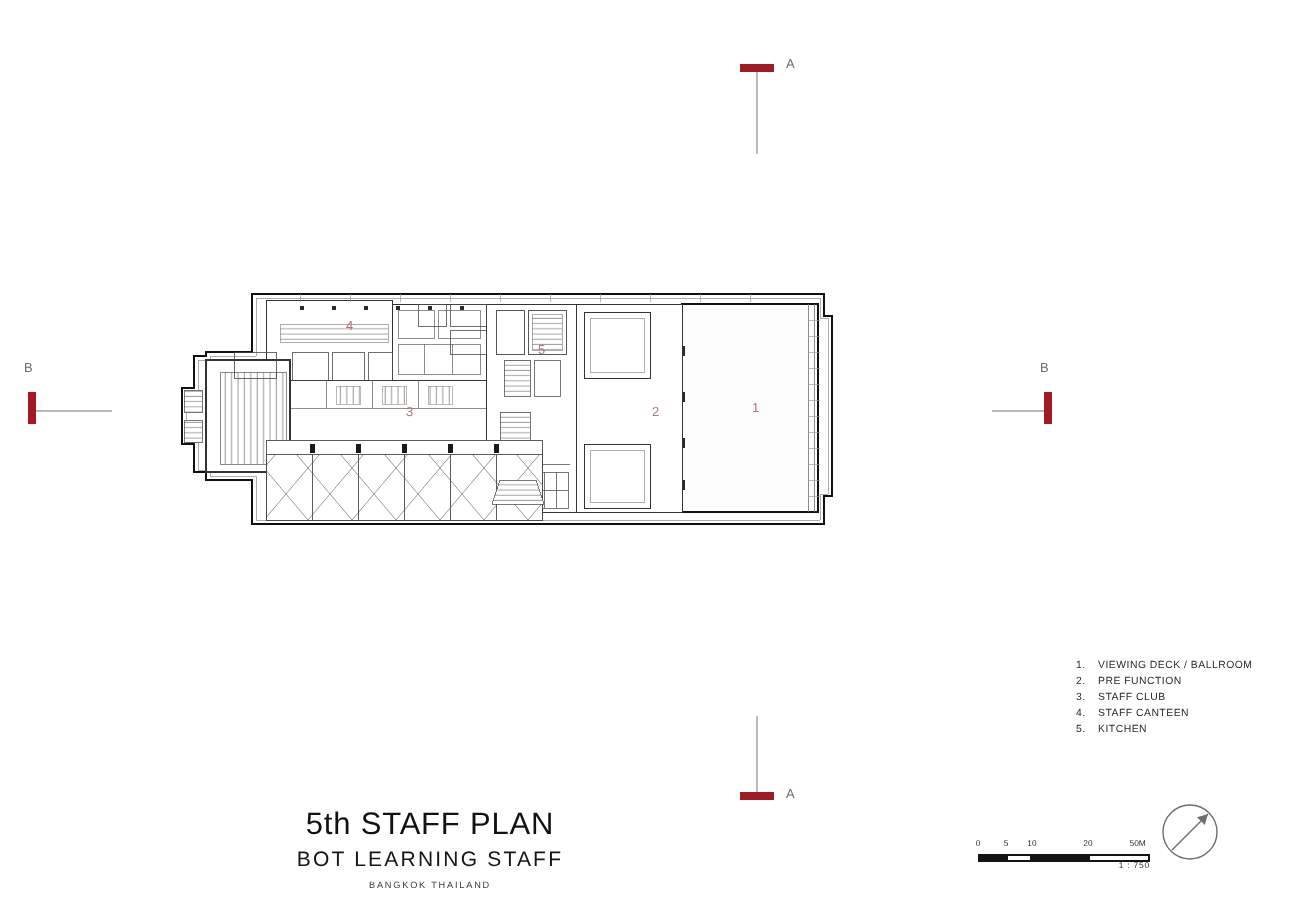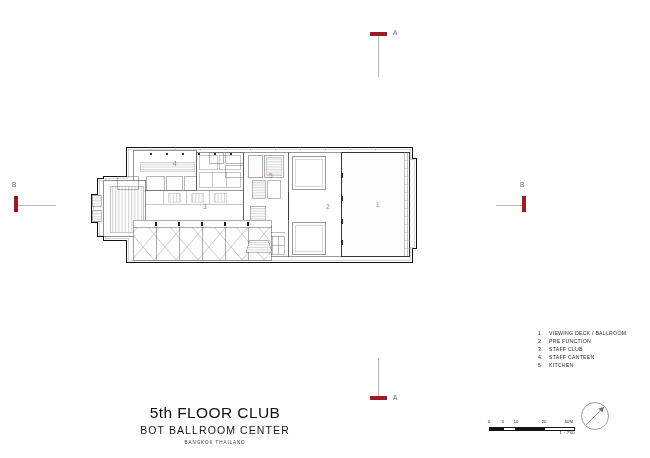--- a/index.html
+++ b/index.html
@@ -275,22 +275,22 @@
       <span class="legend-idx">4.</span>
       <span class="legend-lbl">STAFF CANTEEN</span>
     </div>
     <div class="legend-row">
       <span class="legend-idx">5.</span>
       <span class="legend-lbl">KITCHEN</span>
     </div>
   </div>
 
   <div class="title-wrap">
-    <div class="t-main">5th FLOOR CLUB</div>
-    <div class="t-sub">BOT BALLROOM CENTER</div>
+    <div class="t-main">5th STAFF PLAN</div>
+    <div class="t-sub">BOT LEARNING STAFF</div>
     <div class="t-loc">BANGKOK THAILAND</div>
   </div>
 
   <div class="scale">
     <div class="scale-ticks">
       <span style="left:0px;">0</span>
       <span style="left:14px;">5</span>
       <span style="left:27px;">10</span>
       <span style="left:55px;">20</span>
       <span class="scale-50">50M</span>

